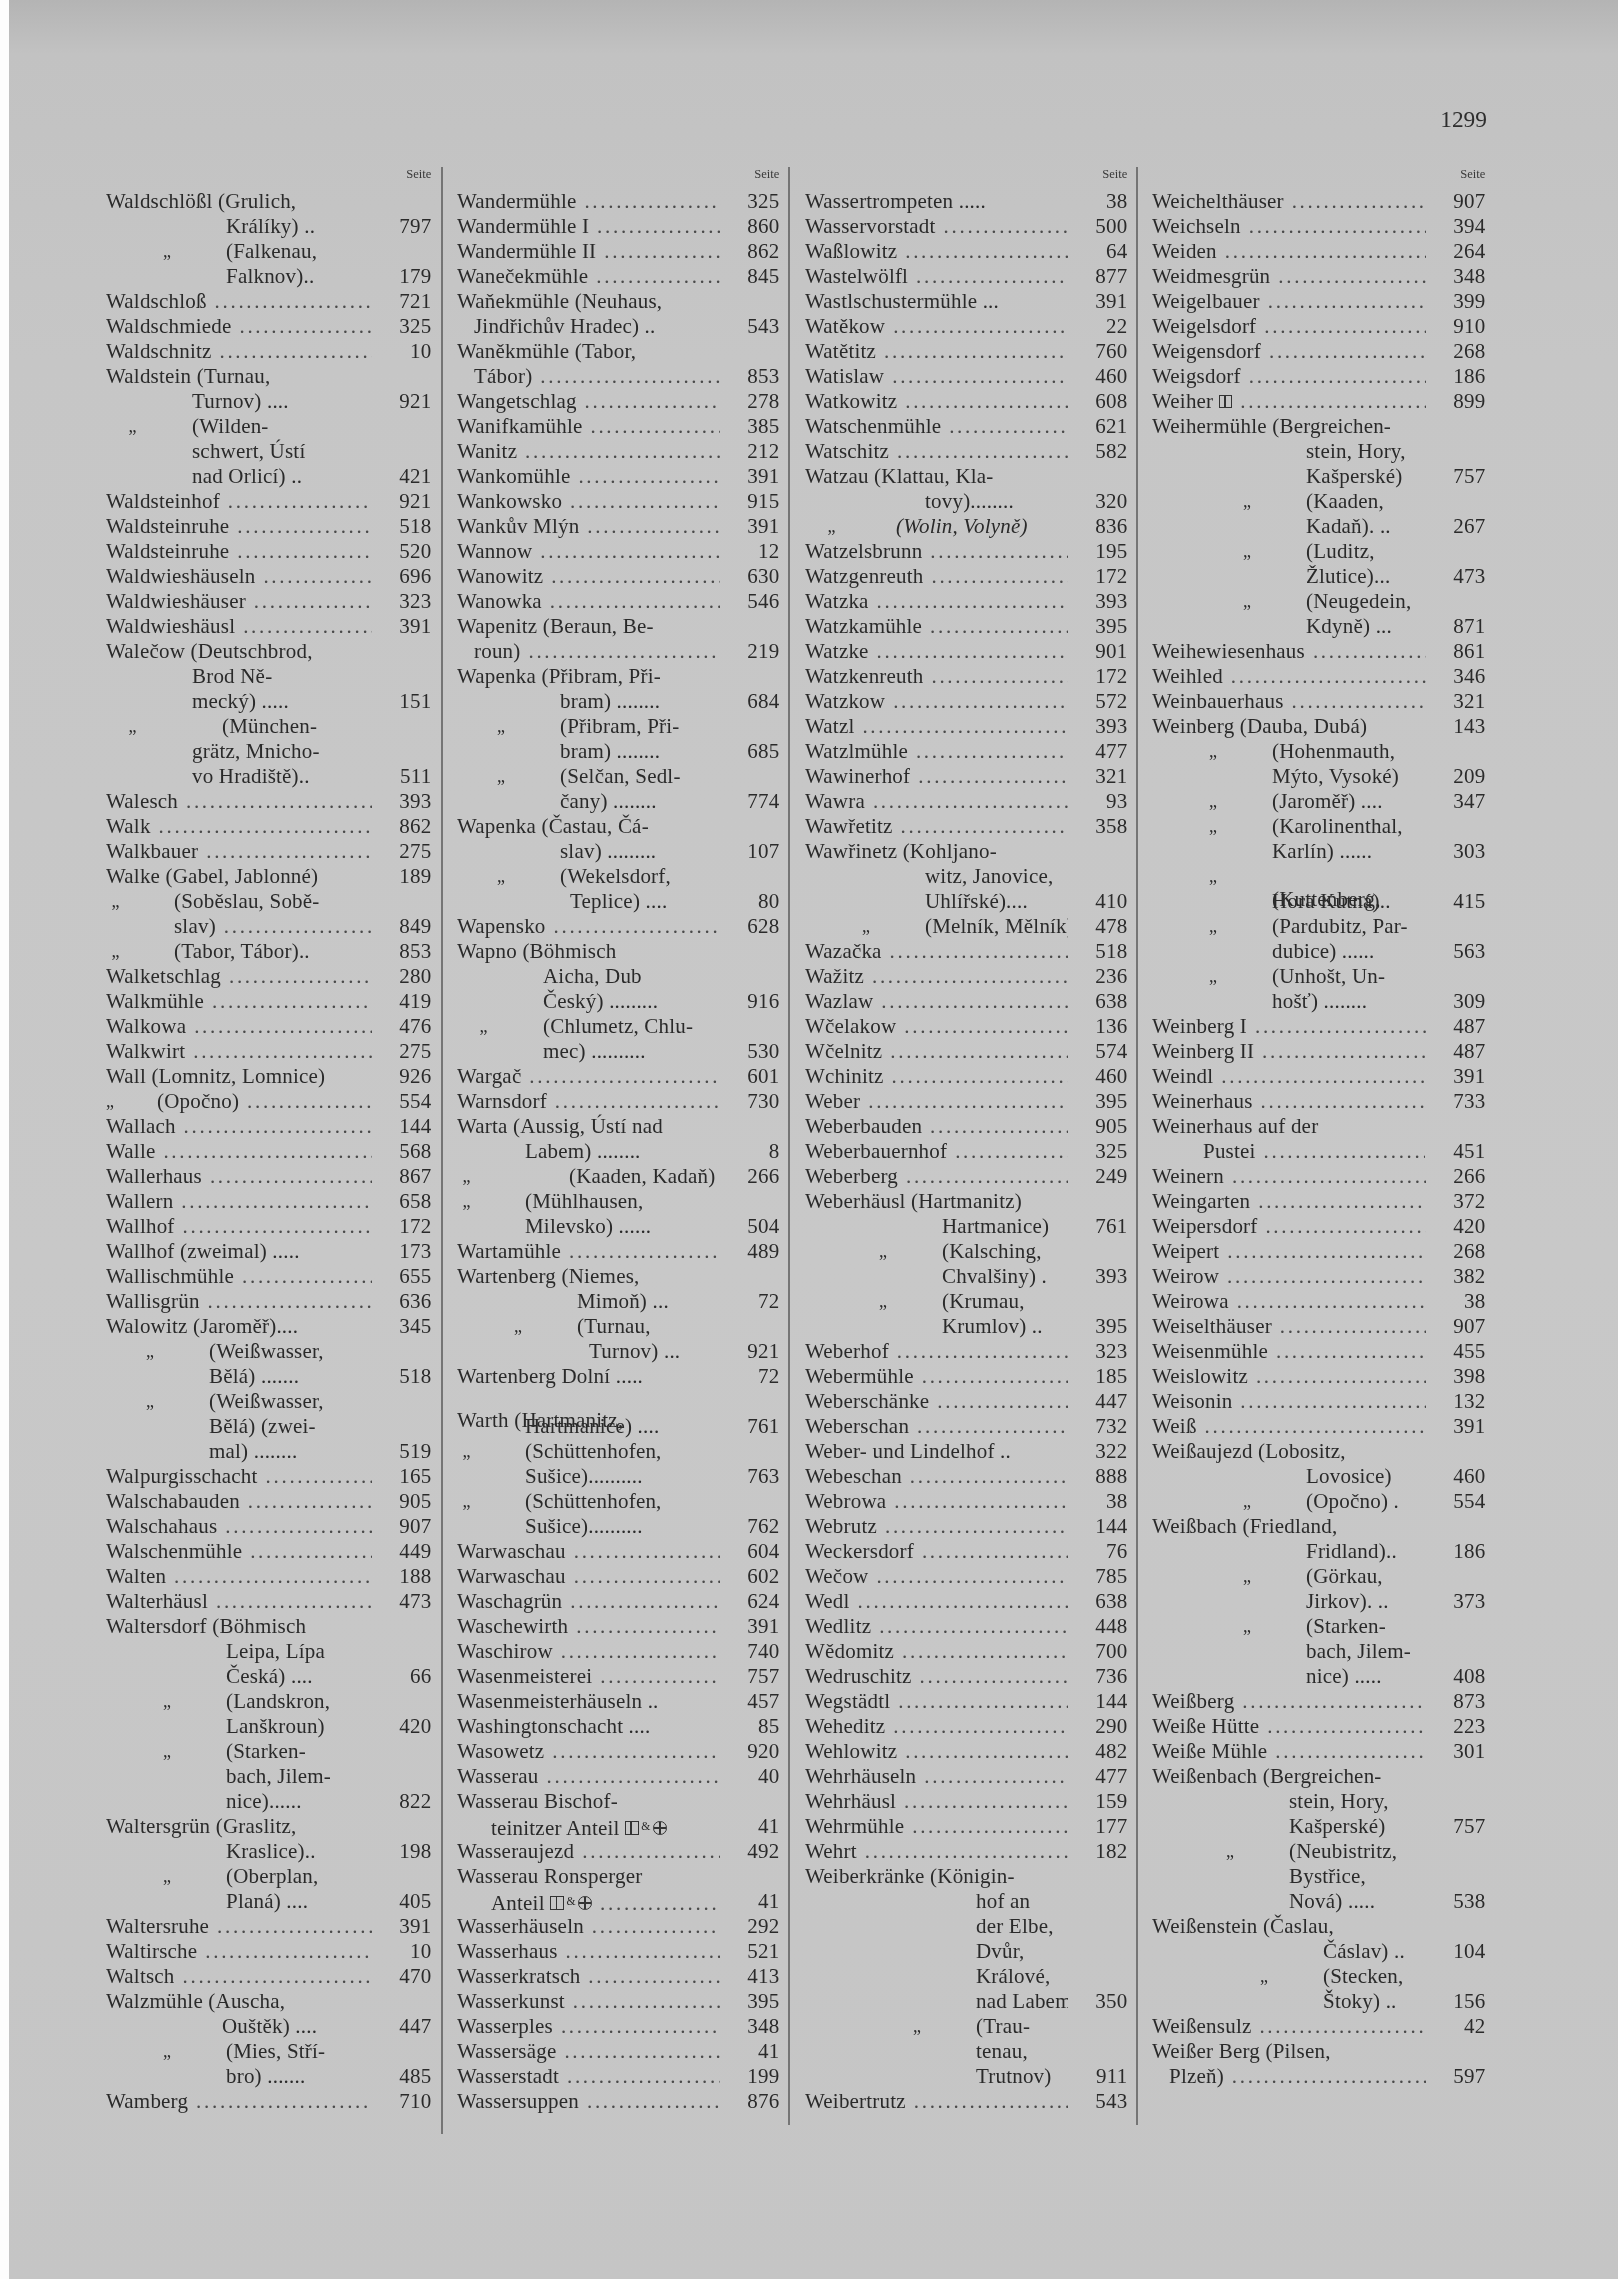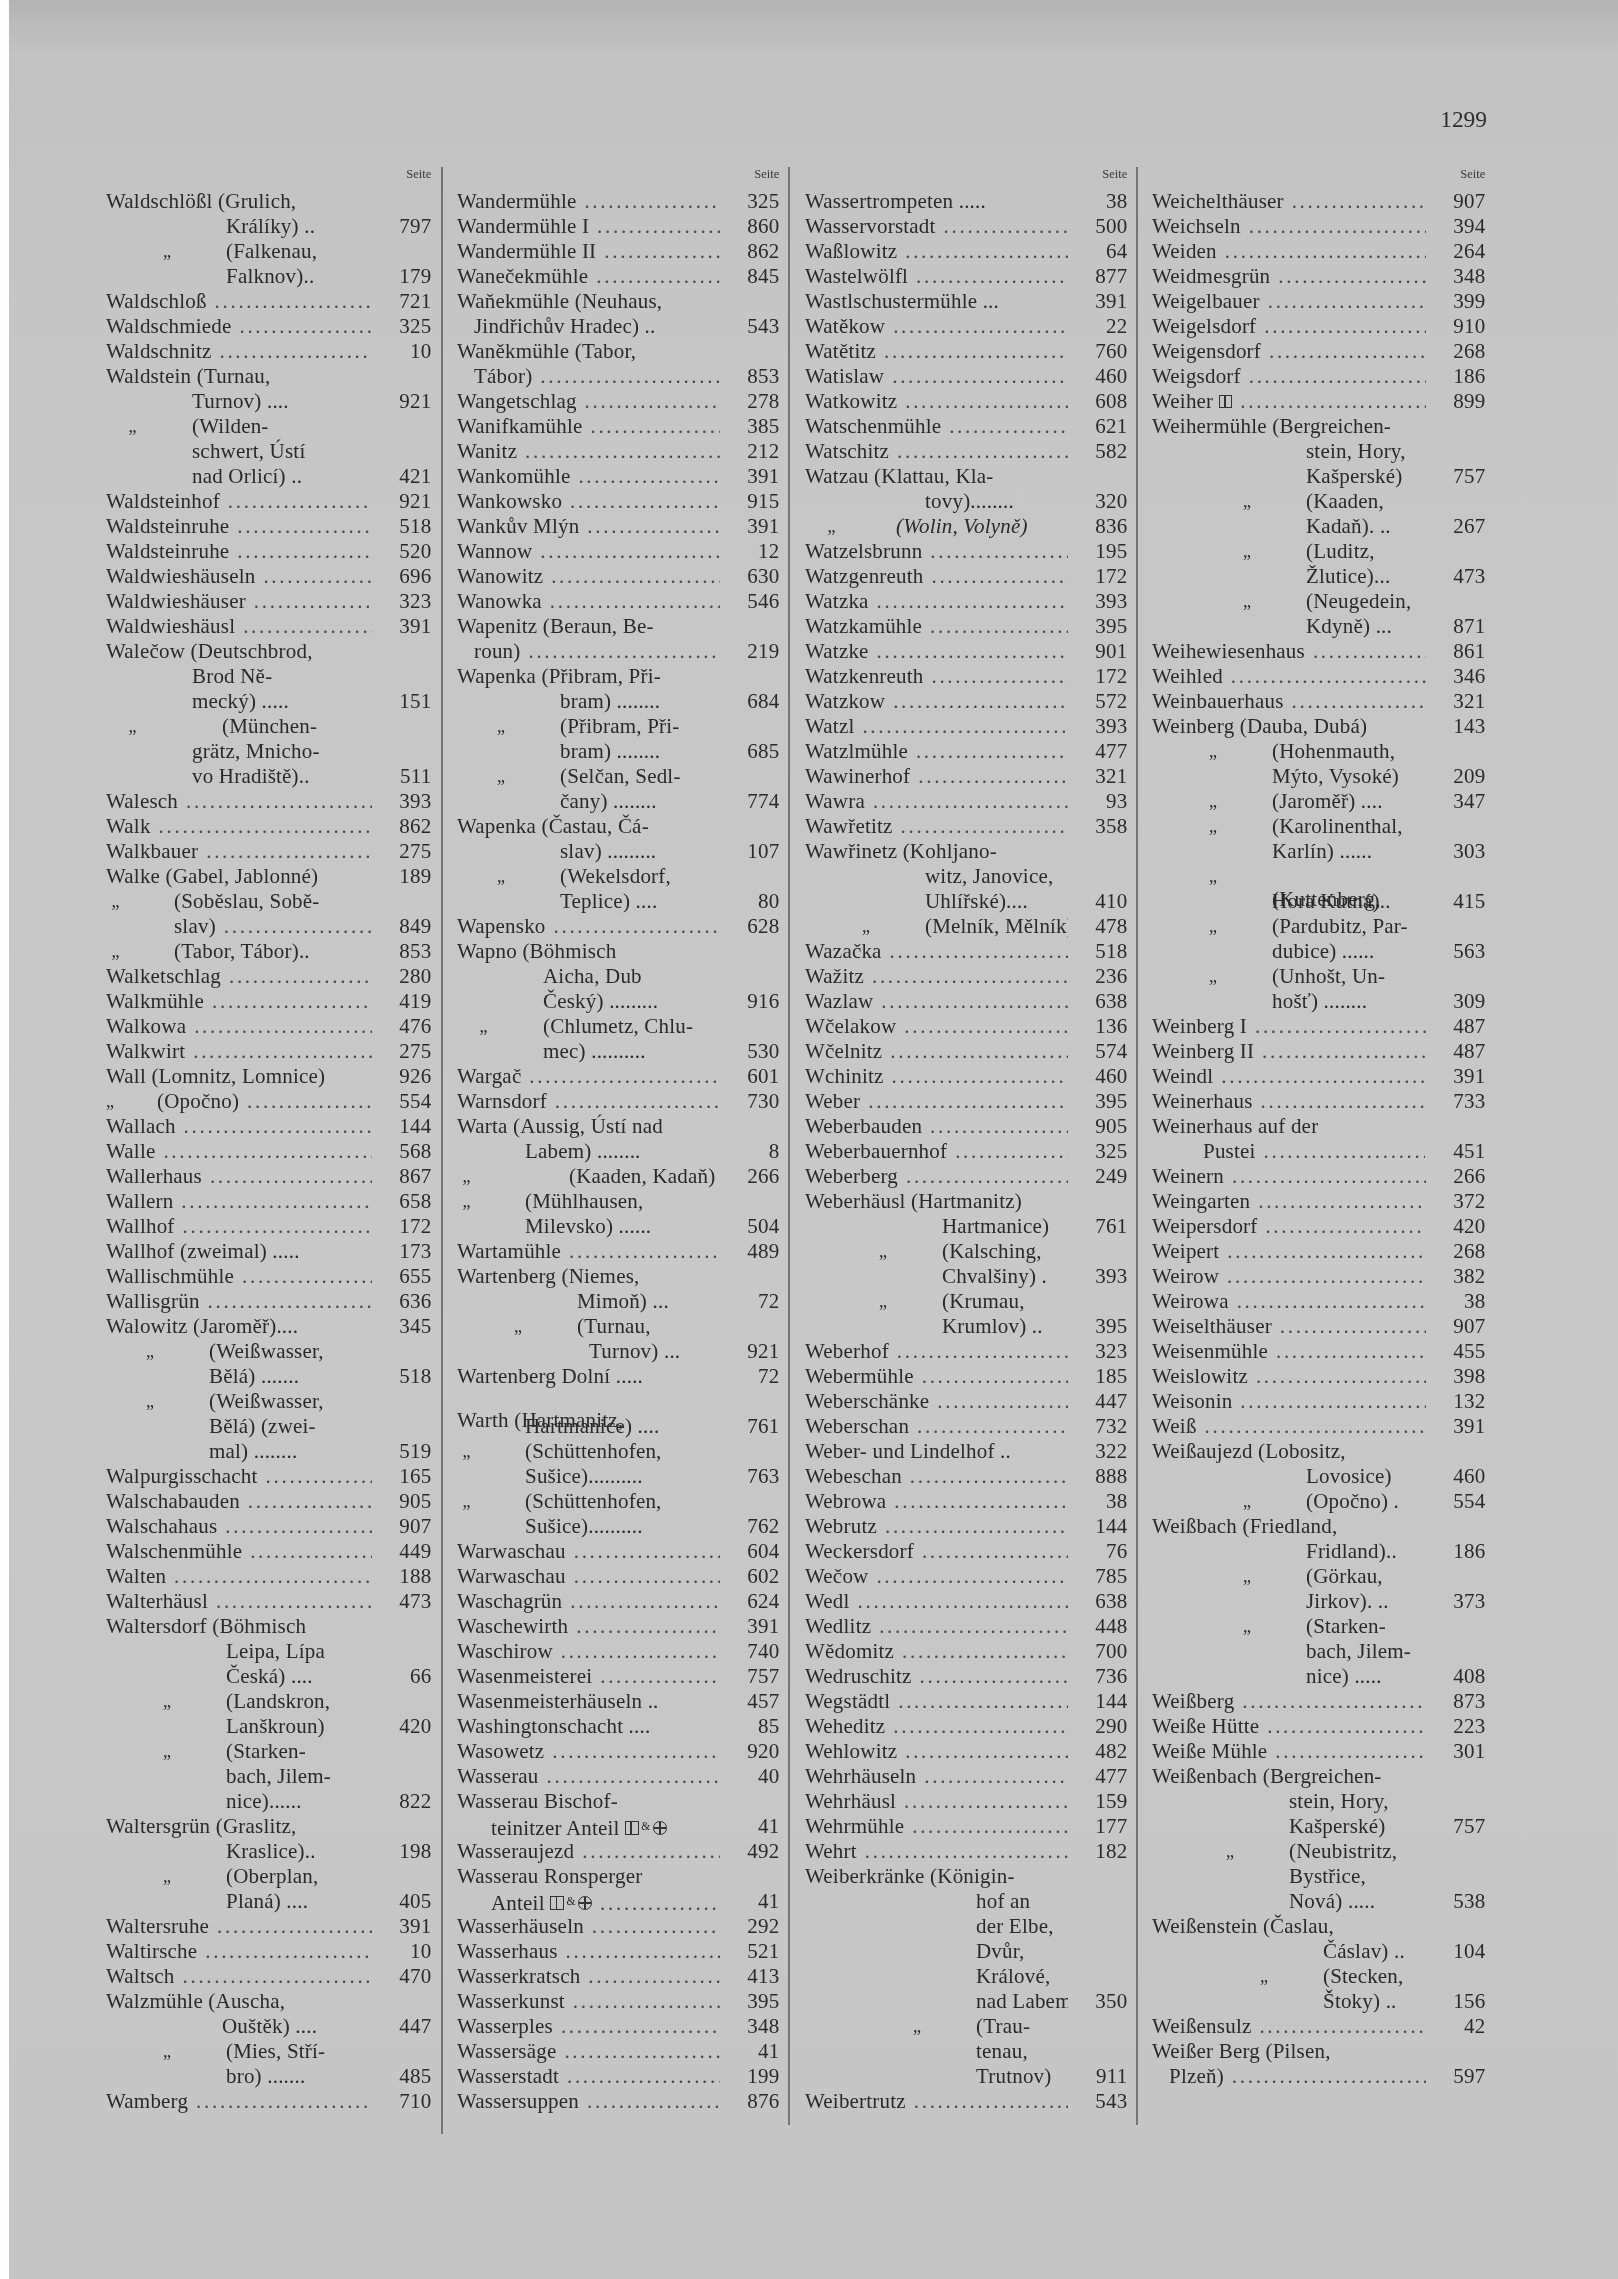--- a/index.html
+++ b/index.html
@@ -454,21 +454,21 @@
       </div>
       <div class="line">
         <span class="txt" style="left: 103px; width: 160px;">slav) .........</span>
         <span class="pg">107</span>
       </div>
       <div class="line">
         <span class="ditto" style="left: 40px;">„</span>
         <span class="txt" style="left: 103px; width: 160px;">(Wekelsdorf,</span>
       </div>
       <div class="line">
-        <span class="txt" style="left: 103px; width: 160px;">Teplice) ....</span>
+        <span class="txt" style="left: 113px; width: 160px;">Teplice) ....</span>
         <span class="pg">80</span>
       </div>
       <div class="line">
         <span class="txt" style="left: 0px; width: 263px;">Wapensko<span class="dots"> ........................................</span></span>
         <span class="pg">628</span>
       </div>
       <div class="line">
         <span class="txt" style="left: 0px; width: 263px;">Wapno (Böhmisch</span>
       </div>
       <div class="line">

